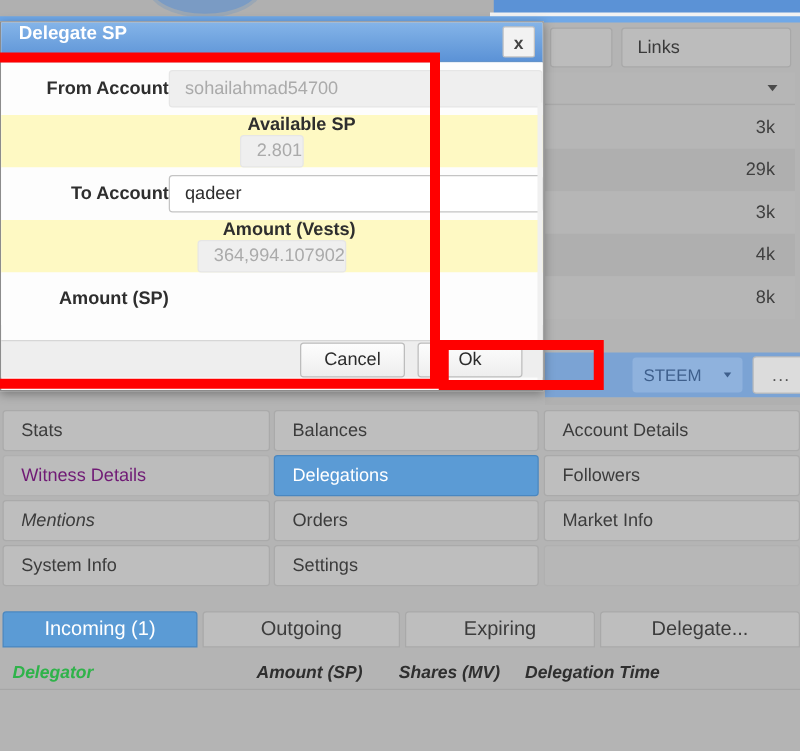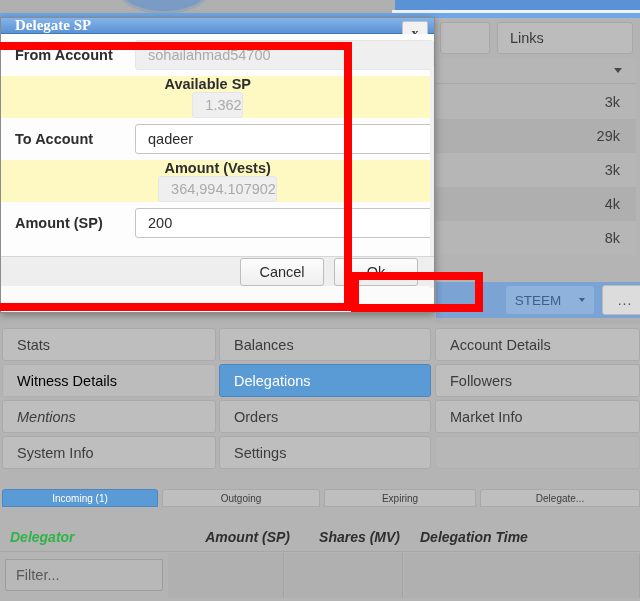--- a/index.html
+++ b/index.html
@@ -97,33 +97,33 @@
   .navgrid {
     position: absolute; left: 0; top: 324px; width: 640px; height: 158px;
     background: #b4b4b4;
   }
   .nav-cell {
     position: absolute; height: 33px; border-radius: 3px;
     background: #bebebe; border: 1px solid #aaa;
     display: flex; align-items: center; padding-left: 14px;
     color: #3c3c3c; font-size: 14.5px;
   }
-  .nav-cell.disabled { color: #000000; background: #bcbcbc; border-color: #b0b0b0; }
+  .nav-cell.disabled { color: #701a75; background: #bcbcbc; border-color: #b0b0b0; }
   .nav-cell.active {
     background: #5b9bd5; border-color: #4a87c0; color: #ffffff;
   }
   .nav-cell.empty { background: #b7b7b7; border-color: #b0b0b0; }
 
   
   .tabs { position: absolute; left: 0; top: 489px; width: 640px; height: 33px; }
   .tab {
-    position: absolute; height: 18px; border-radius: 3px 3px 0 0;
+    position: absolute; height: 29px; border-radius: 3px 3px 0 0;
     background: #bebebe; border: 1px solid #a9a9a9;
     display: flex; align-items: center; justify-content: center;
-    color: #3c3c3c; font-size: 10px;
+    color: #3c3c3c; font-size: 16px;
   }
   .tab.active { background: #5b9bd5; border-color: #4a87c0; color: #ffffff; }
 
   
   .table { position: absolute; left: 0; top: 522px; width: 640px; height: 79px; }
   .thead {
     position: absolute; left: 0; top: 0; width: 640px; height: 30px;
     background: #b4b4b4; border-bottom: 1px solid #a6a6a6;
   }
   .th {
@@ -148,41 +148,41 @@
   }
 
   
   .modal {
     position: absolute; left: 0px; top: 17px; width: 435px; height: 296px;
     background: #fbfbfb;
     border: 1px solid #8c8c8c;
     box-shadow: 0 2px 8px rgba(0,0,0,.35);
   }
   .modal-title {
-    position: relative; height: 16px;
+    position: relative; height: 32px;
     background: linear-gradient(#84b4e8, #5b92d6);
     border-bottom: 1px solid #3f79bd;
-    display: flex; align-items: center;
-    color: #ffffff; font-weight: bold; font-size: 15px; padding-left: 14px; font-family: Liberation Serif, serif;
+    display: flex; align-items: flex-start;
+    color: #ffffff; font-weight: bold; font-size: 15px; padding-left: 14px;
   }
   .modal-close {
     position: absolute; right: 6px; top: 3px; width: 26px; height: 25px;
     background: #f2f2f2; border: 1px solid #c2c2c2; border-radius: 2px;
     display: flex; align-items: center; justify-content: center;
     color: #444; font-size: 14px;
   }
   .modal-body { position: relative; height: 222px; background: #fdfdfd; }
   .frow {
     display: flex; align-items: center; height: 42px;
   }
   .frow.odd  { background: #fdfdfd; }
   .frow.even { background: #fef9c3; flex-direction: column; }
   .flabel {
     width: 134px; padding-left: 14px;
-    font-size: 14.5px; font-weight: bold; color: #2e2e2e;
+    font-size: 14.5px; font-weight: bold; color: #2e2e2e; text-align: right;
   }
   .finput {
     flex: 1; margin-right: 0; height: 30px;
     display: flex; align-items: center; padding-left: 12px;
     font-size: 14.5px; border-radius: 3px;
   }
   .finput.enabled {
     background: #ffffff; border: 1px solid #c4c4c4; color: #2c2c2c;
   }
   .finput.disabled {
@@ -302,54 +302,47 @@
       </div>
     </div>
 
   <div class="table">
     <div class="thead" id="thead">
         <div class="th delegator" style="left: 10px; width: 160px;">Delegator</div>
         <div class="th" style="left: 180px; width: 110px; justify-content: flex-end;">Amount (SP)</div>
         <div class="th" style="left: 420px; width: 210px;">Delegation Time</div>
         <div class="th" style="left: 300px; width: 100px; justify-content: flex-end;">Shares (MV)</div>
       </div>
-    <div class="filterrow">
-      <div class="filter-cell" style="left:168px;width:116px"></div>
-      <div class="filter-cell" style="left:285px;width:118px"></div>
-      <div class="filter-cell" style="left:404px;width:236px"></div>
-      <div class="filter-input">Filter...</div>
-    </div>
   </div>
 
   <div class="modal">
     <div class="modal-title">
       <span>Delegate SP</span>
       <div class="modal-close">x</div>
     </div>
     <div class="modal-body" id="modal-body">
       <div class="modal-scroll"></div>
     <div class="frow odd">
           <div class="flabel">From Account</div>
           <div class="finput disabled">sohailahmad54700</div>
         </div>
         <div class="frow even">
           <div class="flabel">Available SP</div>
-          <div class="finput disabled">1.362</div>
+          <div class="finput disabled">2.801</div>
         </div>
         <div class="frow odd">
           <div class="flabel">To Account</div>
           <div class="finput enabled">qadeer</div>
         </div>
         <div class="frow even">
           <div class="flabel">Amount (Vests)</div>
           <div class="finput disabled">364,994.107902</div>
         </div>
         <div class="frow odd">
           <div class="flabel">Amount (SP)</div>
-          <div class="finput enabled">200</div>
         </div>
       </div>
     <div class="modal-footer">
       <div class="dlg-btn">Cancel</div>
       <div class="dlg-btn">Ok</div>
     </div>
   </div>
 
   <div class="annot annot-main"></div>
   <div class="annot annot-ok"></div>

